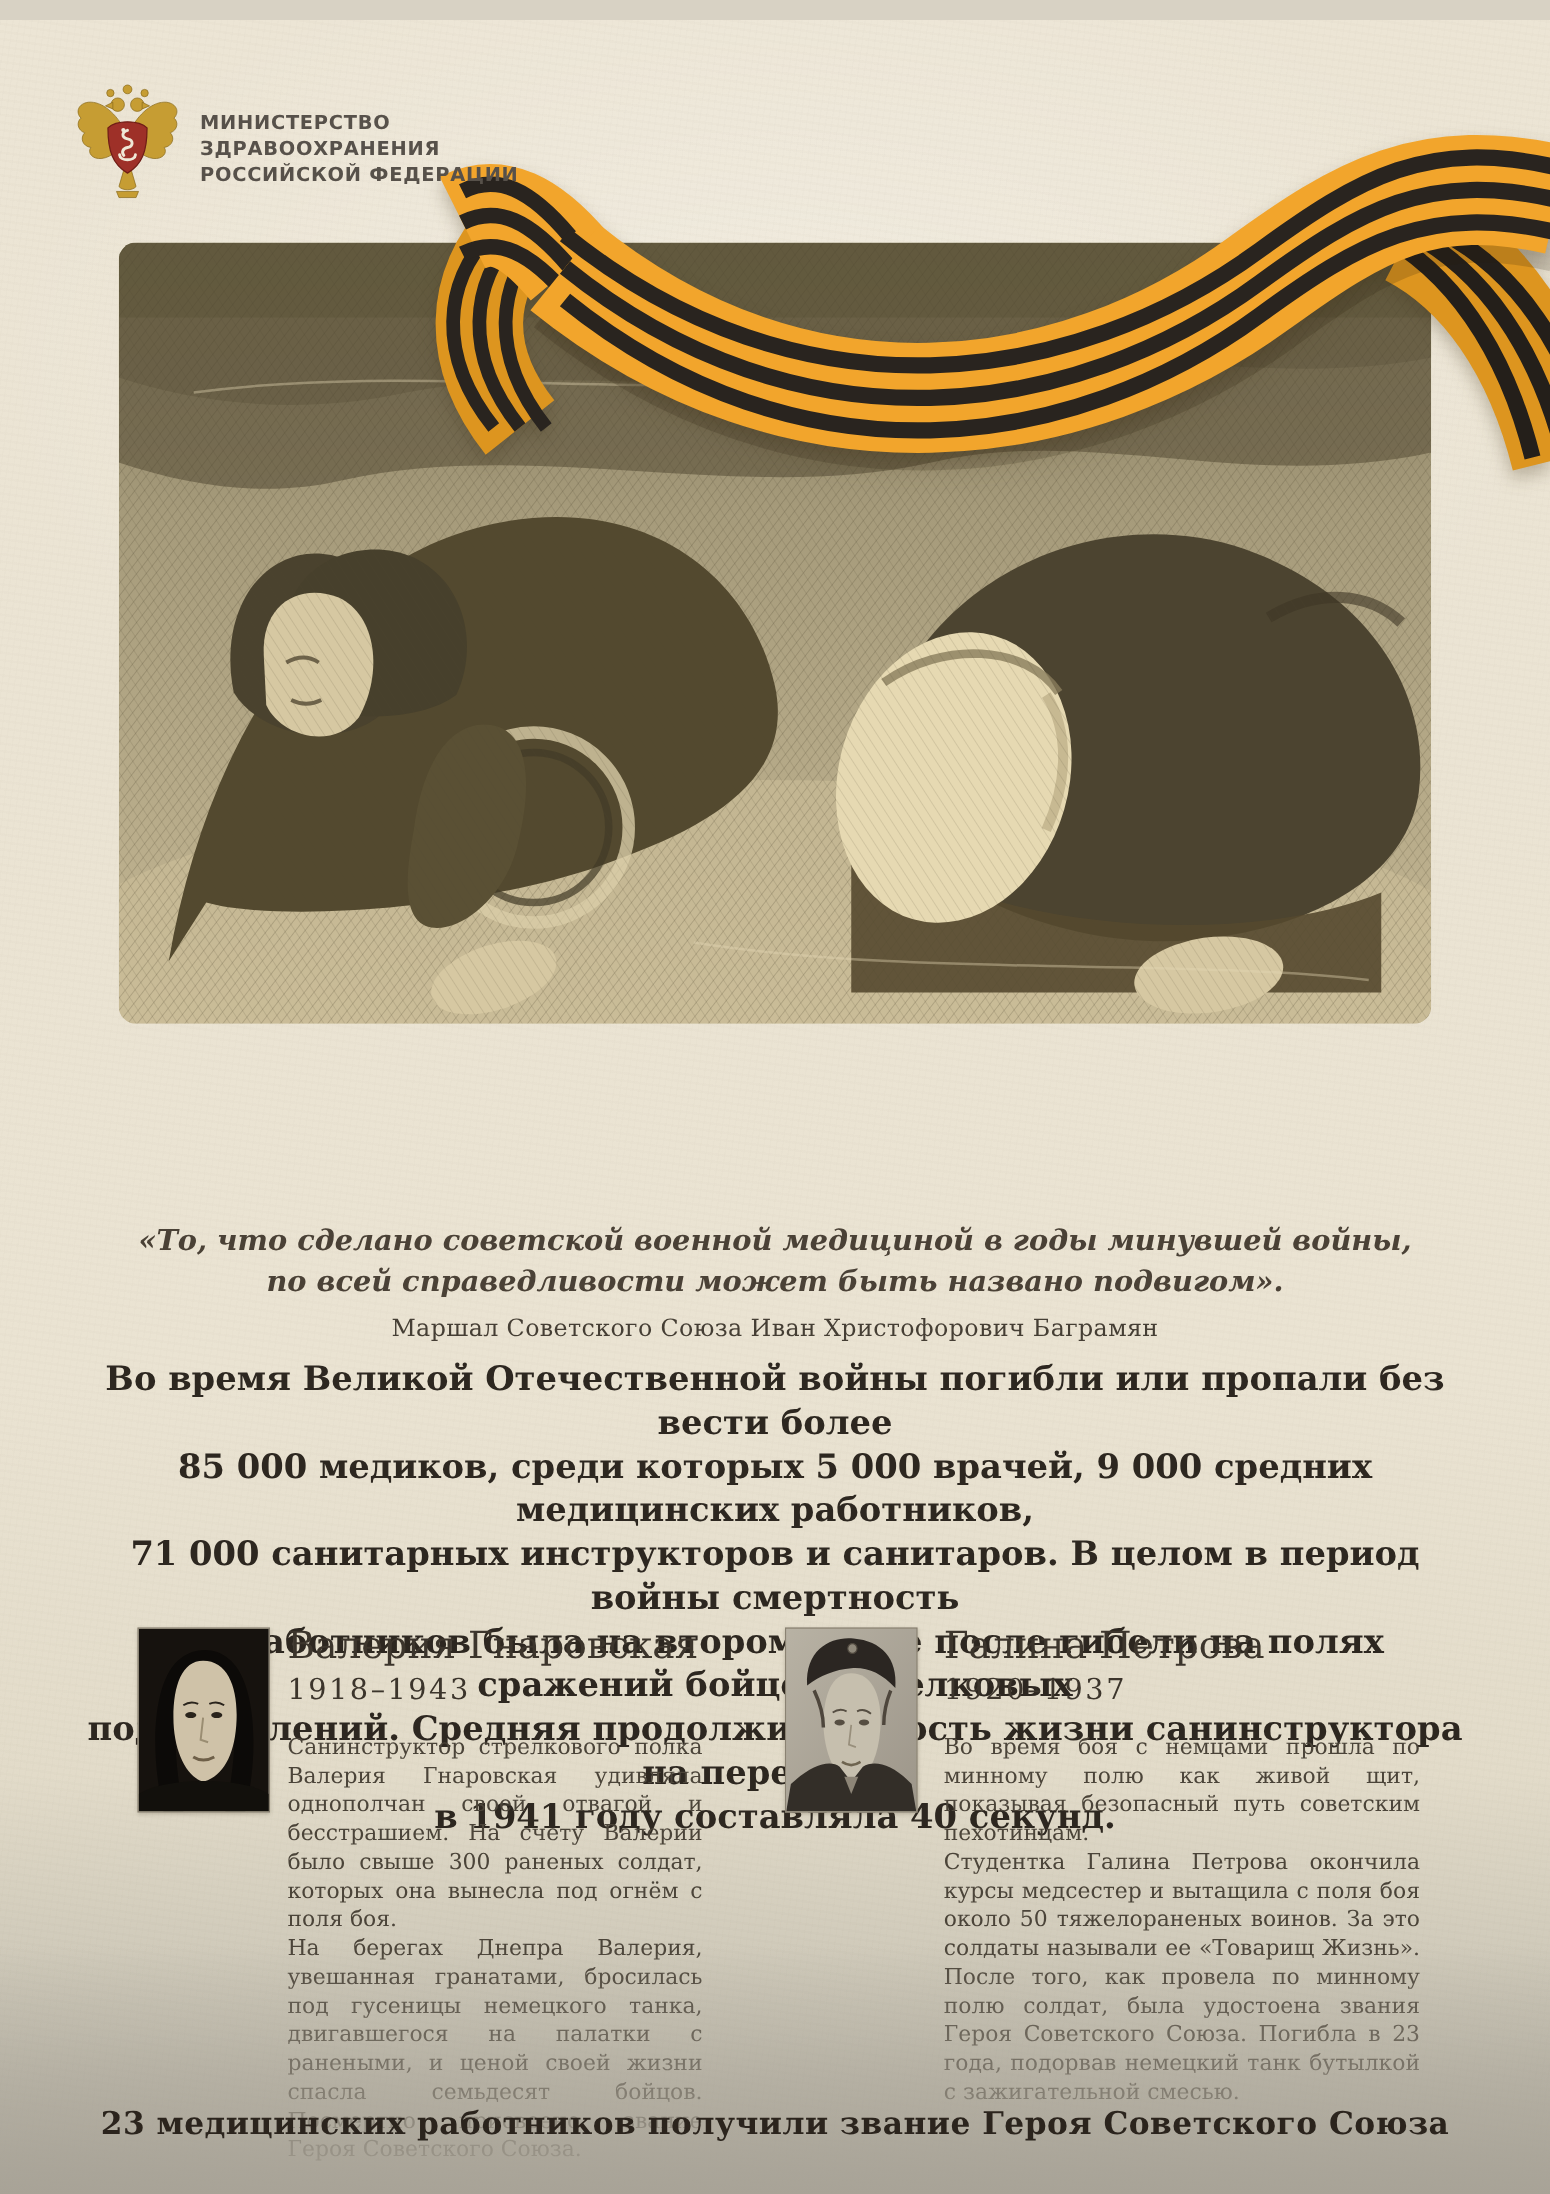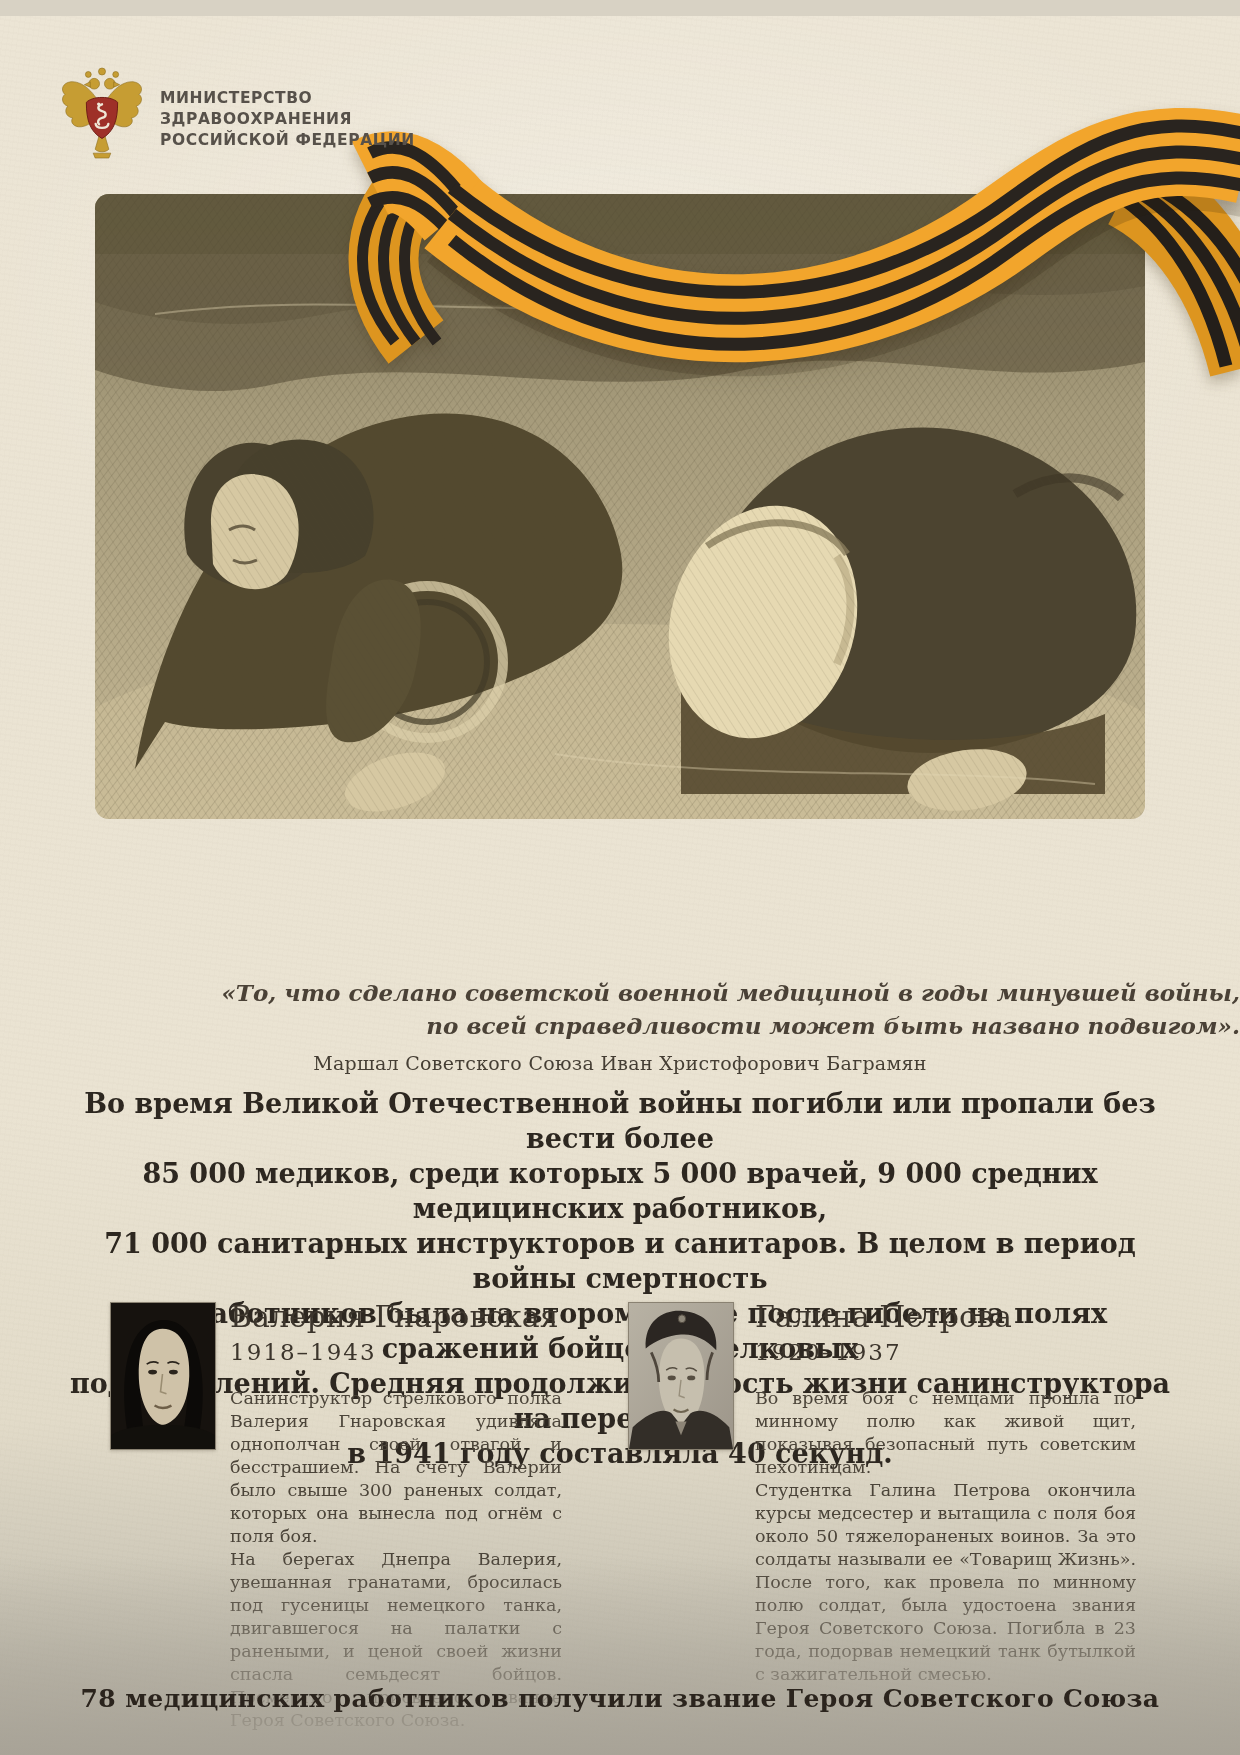--- a/index.html
+++ b/index.html
@@ -34,21 +34,21 @@
   .ribbon{
     position:absolute;left:0;top:0;width:1240px;height:430px;z-index:5;pointer-events:none;
     filter:drop-shadow(0 7px 7px rgba(70,56,30,.30));
   }
   
   .title{
     position:absolute;left:0;top:858px;width:100%;margin:0;text-align:center;z-index:2;
     font-size:46px;font-weight:bold;letter-spacing:3px;color:#33261a;
   }
   .quote{
-    position:absolute;left:0;top:960px;width:100%;text-align:right;z-index:2;
+    position:absolute;left:0;top:960px;width:100%;text-align:center;z-index:2;
     font-style:italic;font-weight:bold;font-size:23px;line-height:33px;
     color:#4a4136;white-space:pre-line;
   }
   .attribution{
     position:absolute;left:0;top:1036px;width:100%;text-align:center;z-index:2;
     font-size:19px;color:#453e34;letter-spacing:.3px;
   }
   .stats{
     position:absolute;left:50px;top:1070px;width:1140px;text-align:center;z-index:2;
     font-size:27px;font-weight:bold;line-height:35px;color:#2d2720;white-space:pre-line;
@@ -258,15 +258,15 @@
       </div>
       <div class="pname">Галина Петрова</div>
       <div class="pyears">1920–1937</div>
       <div class="pbio">Во время боя с немцами прошла по минному полю как живой щит, показывая безопасный путь советским пехотинцам.
 Студентка Галина Петрова окончила курсы медсестер и вытащила с поля боя около 50 тяжелораненых воинов. За это солдаты называли ее «Товарищ Жизнь». После того, как провела по минному полю солдат, была удостоена звания Героя Советского Союза. Погибла в 23 года, подорвав немецкий танк бутылкой с зажигательной смесью.</div>
     </div>
 
   </div>
 
   <div class="bottom-shade"></div>
-  <div class="footer">78 медицинских работников получили звание Героя Советского Союза</div>
+  <div class="footer">23 медицинских работников получили звание Героя Советского Союза</div>
 
 </div>
 
 </body></html>

